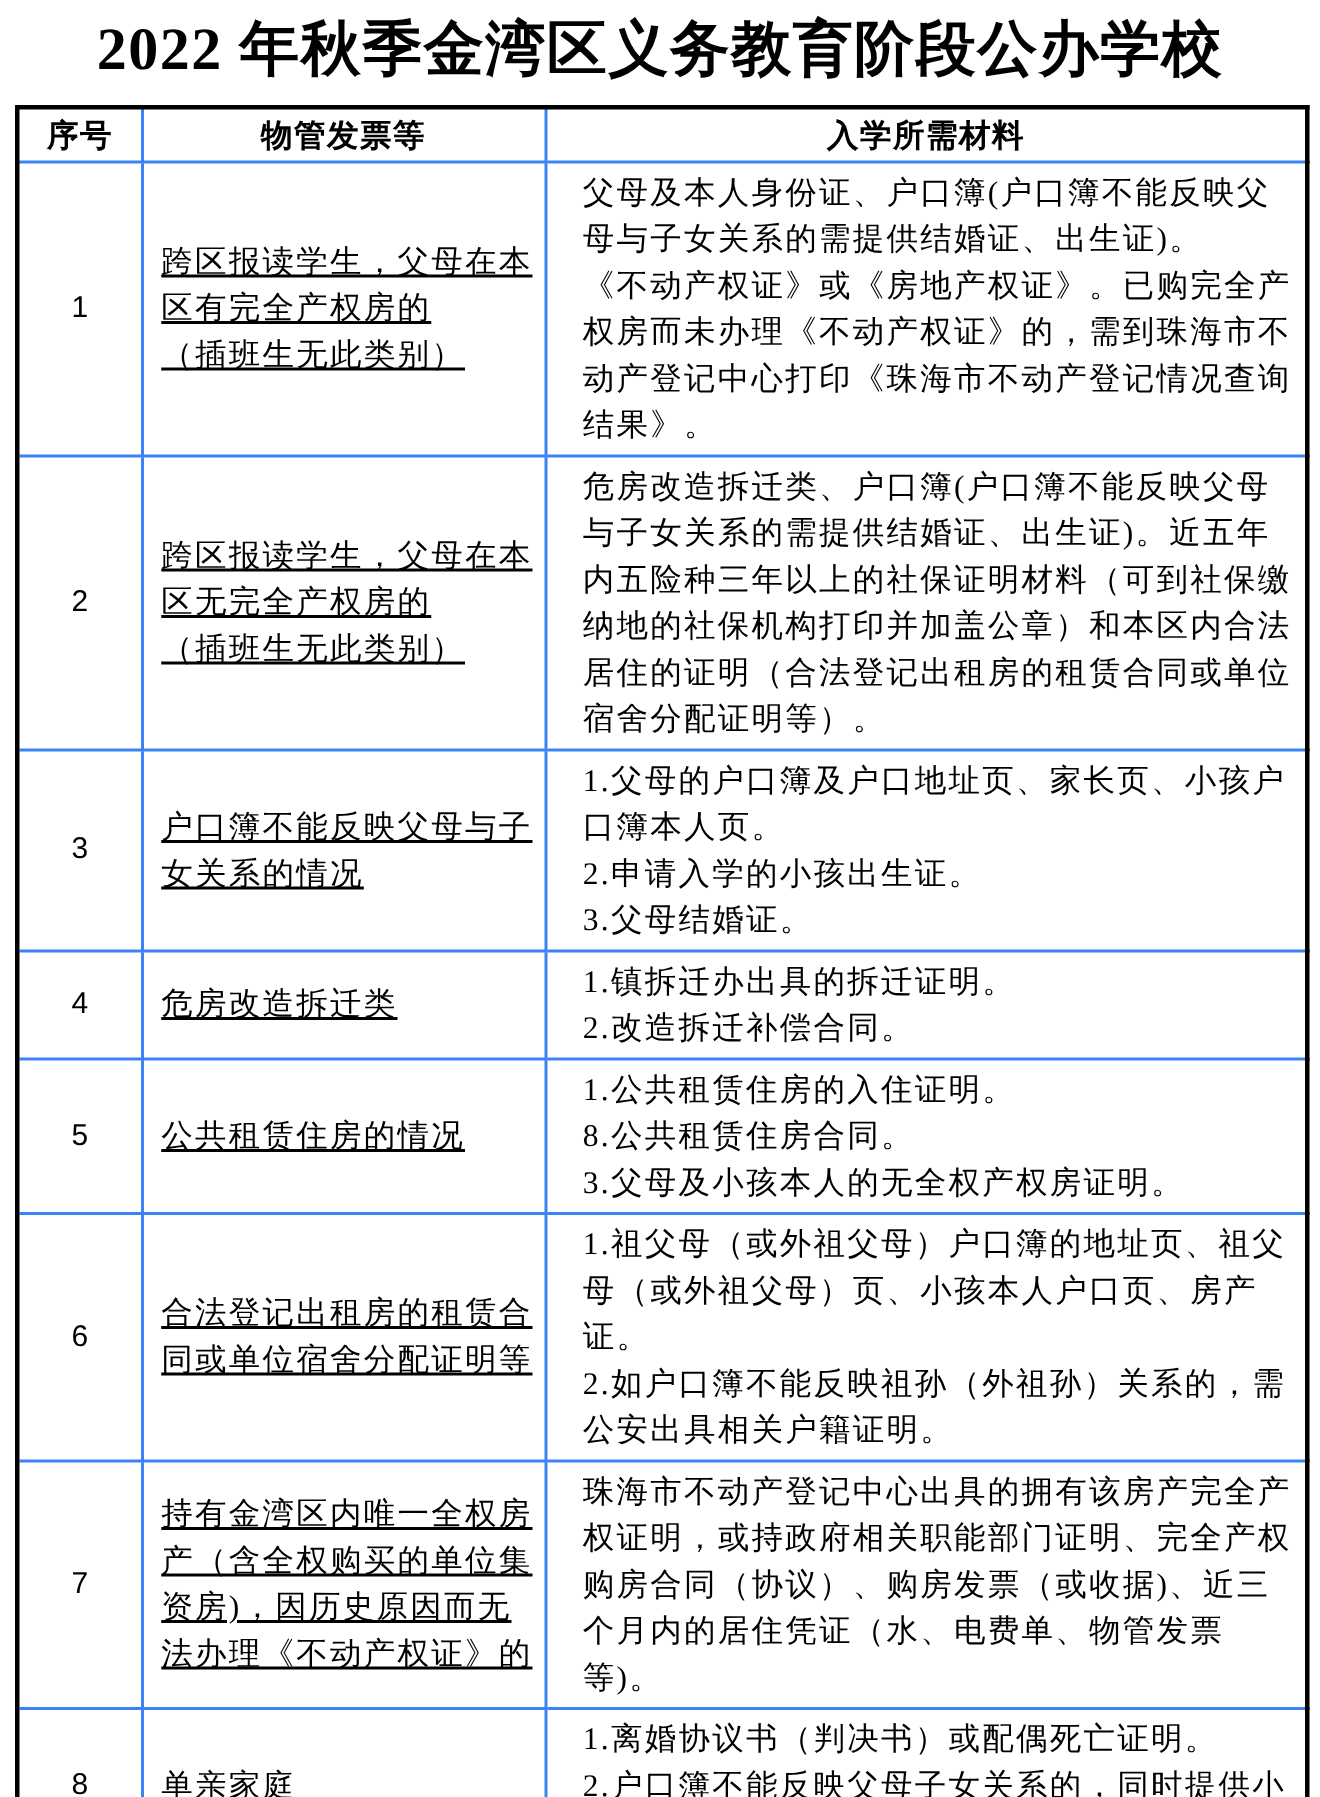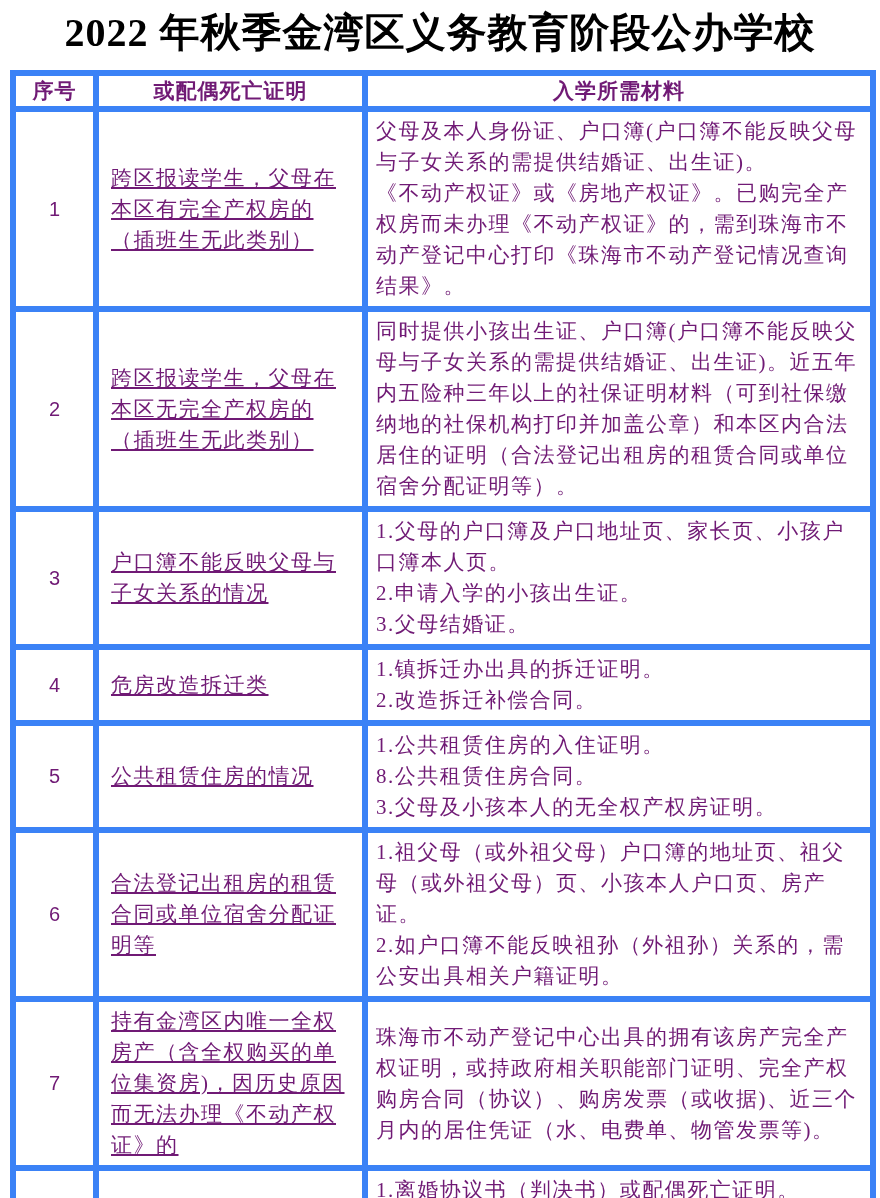--- a/index.html
+++ b/index.html
@@ -27,24 +27,24 @@
     margin: 13px auto 0 10px;
     width: 860px;
     border-collapse: collapse;
     table-layout: fixed;
     border: 3px solid #000000;
   }
   col.c-num { width: 83px; }
   col.c-cat { width: 269px; }
   col.c-mat { width: 508px; }
   th, td {
-    border: 6px solid #3b82f6;
+    border: 2px solid #3b82f6;
     vertical-align: middle;
     font-size: 21px;
-    color: #701a75;
+    color: #000000;
   }
   thead tr { height: 36px; }
   th {
     font-weight: bold;
     text-align: center;
     font-size: 21px;
     letter-spacing: 1px;
   }
   td.num-cell {
     text-align: center;
@@ -54,21 +54,21 @@
   td.cat-cell {
     text-align: left;
     padding: 4px 6px 4px 12px;
     line-height: 31px;
     letter-spacing: 1.5px;
     white-space: pre-line;
     text-decoration: underline;
   }
   td.mat-cell {
     text-align: left;
-    padding: 4px 4px 4px 8px;
+    padding: 4px 4px 4px 24px;
     line-height: 31px;
     letter-spacing: 1.5px;
     white-space: pre-line;
   }
   tr.r1 { height: 156px; }
   tr.r2 { height: 150px; }
   tr.r3 { height: 133px; }
   tr.r4 { height: 67px; }
   tr.r5 { height: 93px; }
   tr.r6 { height: 122px; }
@@ -86,37 +86,37 @@
 
   <table class="materials-table">
     <colgroup>
       <col class="c-num">
       <col class="c-cat">
       <col class="c-mat">
     </colgroup>
     <thead>
       <tr>
         <th>序号</th>
-        <th>或配偶死亡证明</th>
+        <th>物管发票等</th>
         <th>入学所需材料</th>
       </tr>
     </thead>
     <tbody>
       <tr class="r1">
         <td class="num-cell">1</td>
         <td class="cat-cell">跨区报读学生，父母在本区有完全产权房的
 （插班生无此类别）</td>
         <td class="mat-cell">父母及本人身份证、户口簿(户口簿不能反映父母与子女关系的需提供结婚证、出生证)。
 《不动产权证》或《房地产权证》。已购完全产权房而未办理《不动产权证》的，需到珠海市不动产登记中心打印《珠海市不动产登记情况查询结果》。</td>
       </tr>
       <tr class="r2">
         <td class="num-cell">2</td>
         <td class="cat-cell">跨区报读学生，父母在本区无完全产权房的
 （插班生无此类别）</td>
-        <td class="mat-cell">同时提供小孩出生证、户口簿(户口簿不能反映父母与子女关系的需提供结婚证、出生证)。近五年内五险种三年以上的社保证明材料（可到社保缴纳地的社保机构打印并加盖公章）和本区内合法居住的证明（合法登记出租房的租赁合同或单位宿舍分配证明等）。</td>
+        <td class="mat-cell">危房改造拆迁类、户口簿(户口簿不能反映父母与子女关系的需提供结婚证、出生证)。近五年内五险种三年以上的社保证明材料（可到社保缴纳地的社保机构打印并加盖公章）和本区内合法居住的证明（合法登记出租房的租赁合同或单位宿舍分配证明等）。</td>
       </tr>
       <tr class="r3">
         <td class="num-cell">3</td>
         <td class="cat-cell">户口簿不能反映父母与子女关系的情况</td>
         <td class="mat-cell">1.父母的户口簿及户口地址页、家长页、小孩户口簿本人页。
 2.申请入学的小孩出生证。
 3.父母结婚证。</td>
       </tr>
       <tr class="r4">
         <td class="num-cell">4</td>

